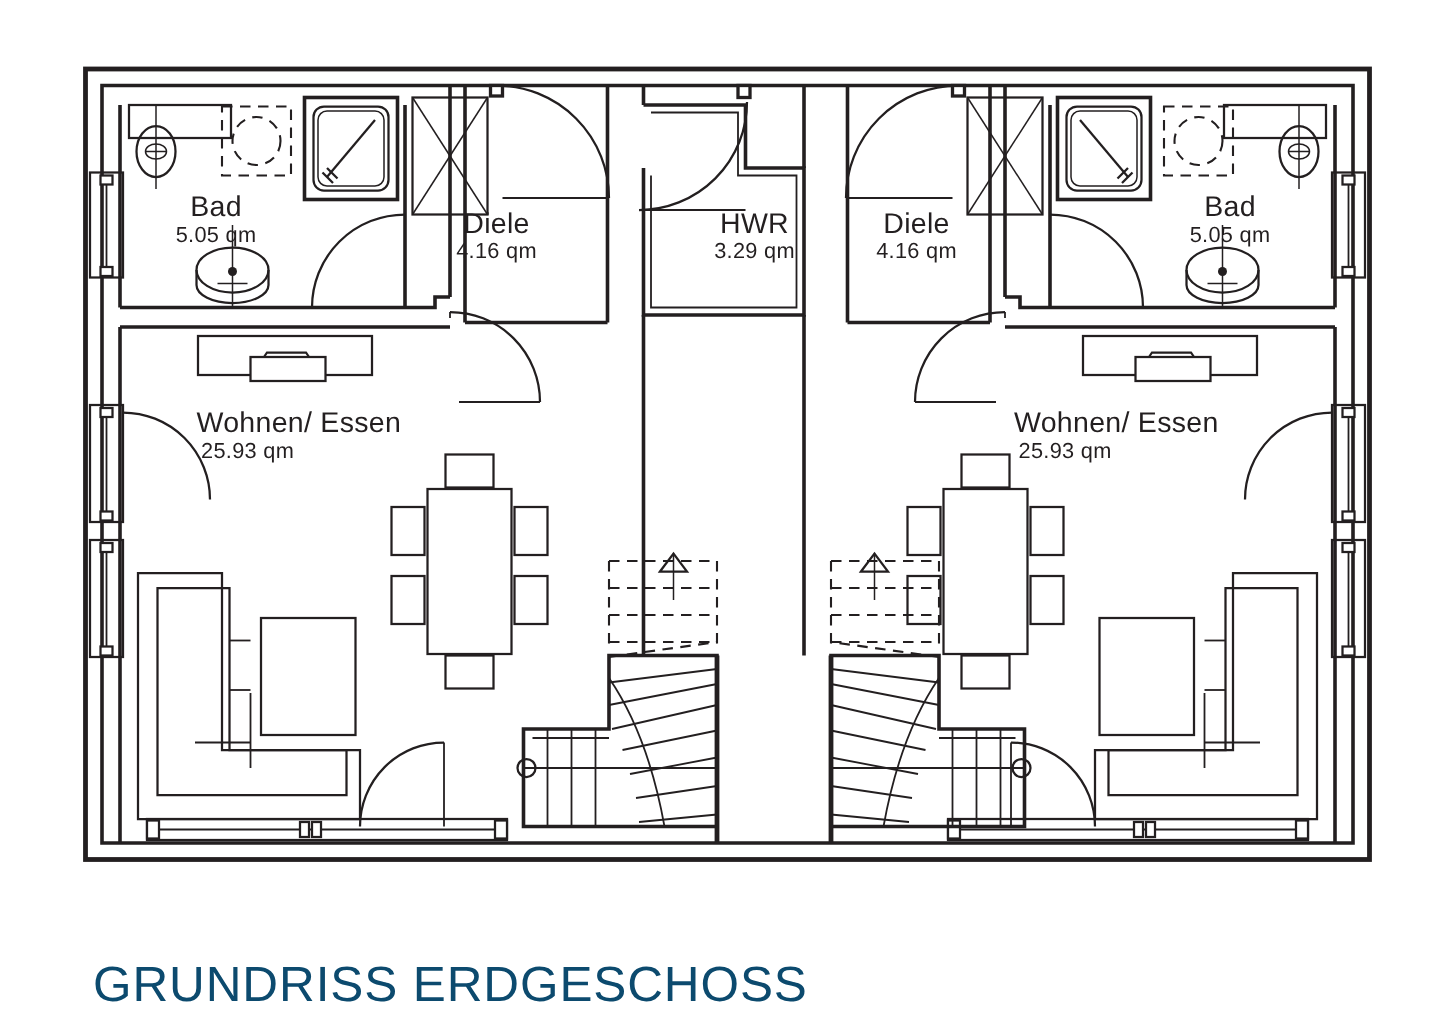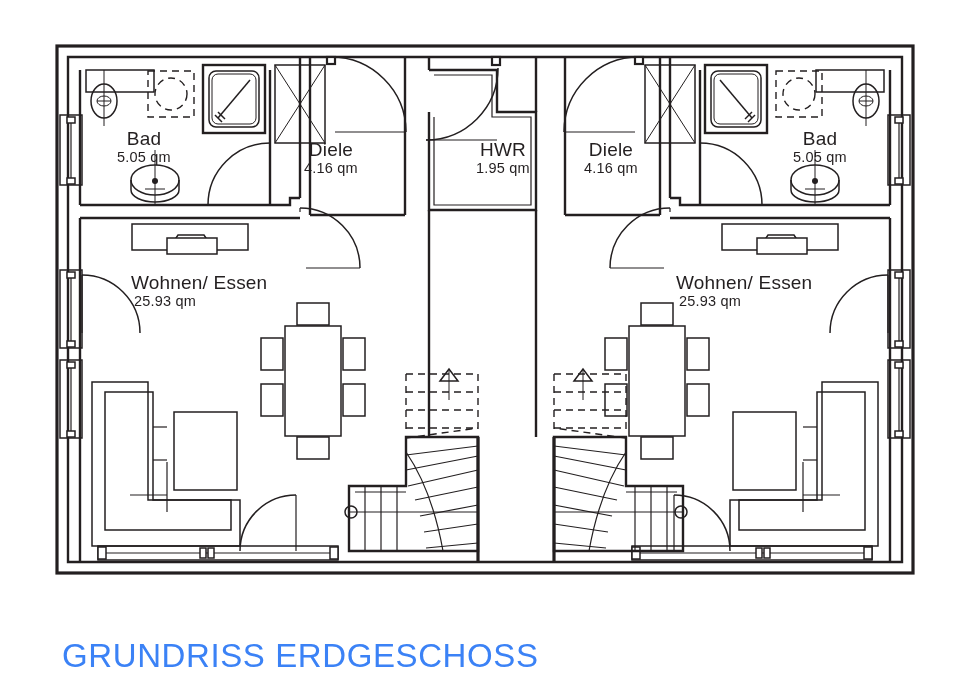--- a/index.html
+++ b/index.html
@@ -22,21 +22,21 @@
     -webkit-font-smoothing:antialiased;
   }
   .room-name{font-size:19px;letter-spacing:.2px;}
   .room-area{font-size:14.5px;letter-spacing:.2px;}
 
   #title-caption{
     position:absolute;
     left:62px;top:637px;
     font-size:33px;
     letter-spacing:.6px;
-    color:#3b82f6;
+    color:#0c4a6e;
     white-space:nowrap;
   }
 </style>
 </head>
 <body>
 
 <div id="plan-root">
 
   <svg id="floorplan-svg" viewBox="0 0 960 682">
     <defs>
@@ -422,21 +422,21 @@
     <div class="room-area">5.05 qm</div>
   </div>
 
   <div class="room-label" style="left:276px;top:139px;width:110px;">
     <div class="room-name">Diele</div>
     <div class="room-area">4.16 qm</div>
   </div>
 
   <div class="room-label" style="left:448px;top:139px;width:110px;">
     <div class="room-name">HWR</div>
-    <div class="room-area">1.95 qm</div>
+    <div class="room-area">3.29 qm</div>
   </div>
 
   <div class="room-label" style="left:556px;top:139px;width:110px;">
     <div class="room-name">Diele</div>
     <div class="room-area">4.16 qm</div>
   </div>
 
   <div class="room-label" style="left:772px;top:128px;width:96px;">
     <div class="room-name">Bad</div>
     <div class="room-area">5.05 qm</div>

